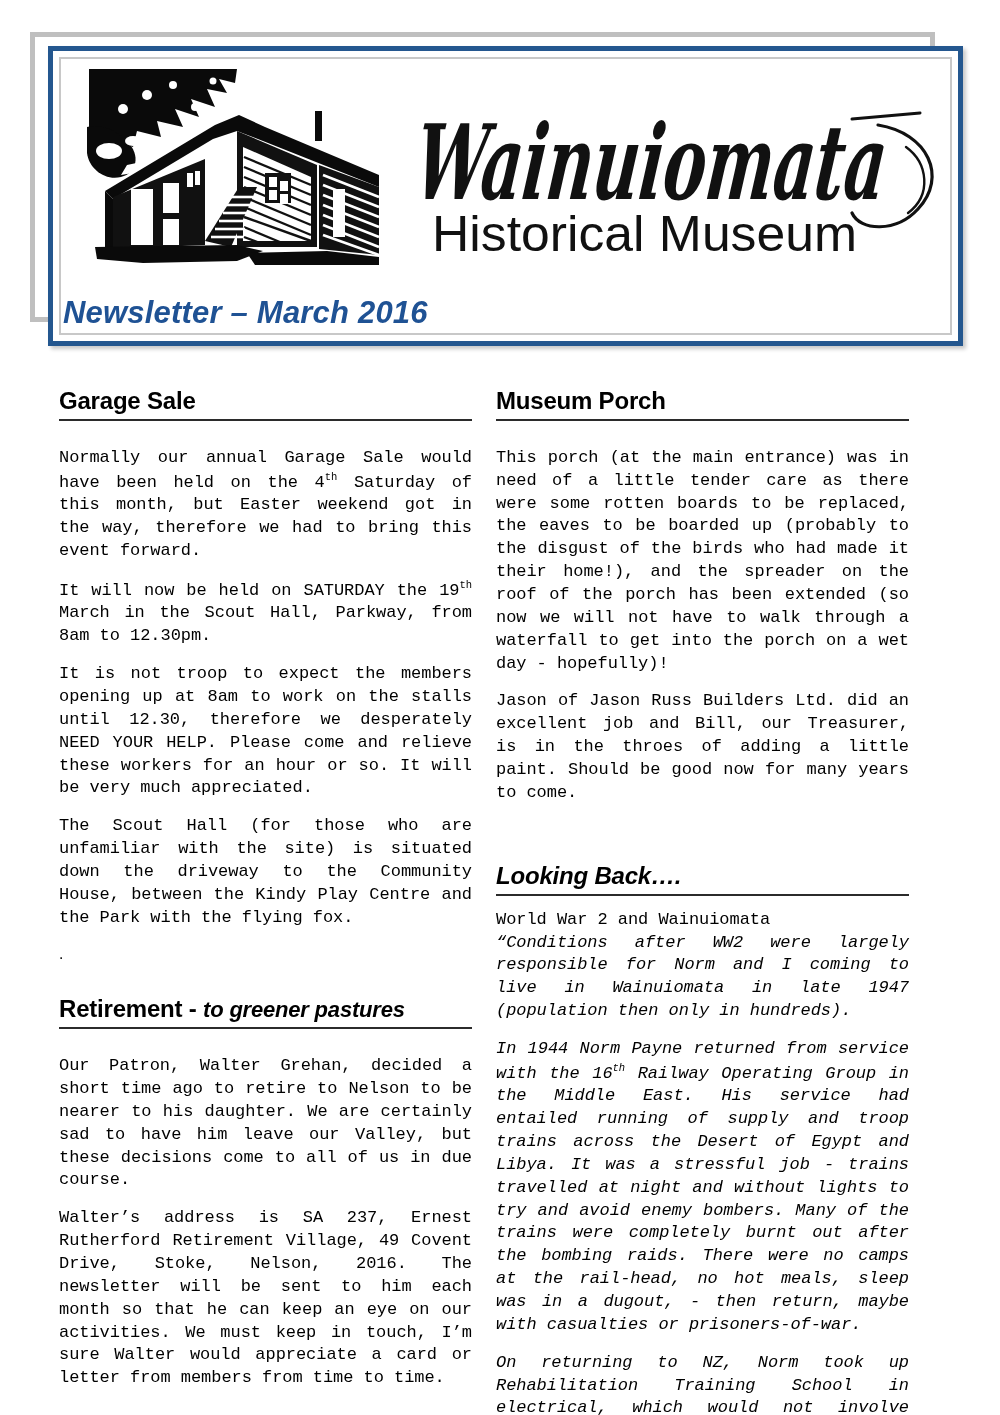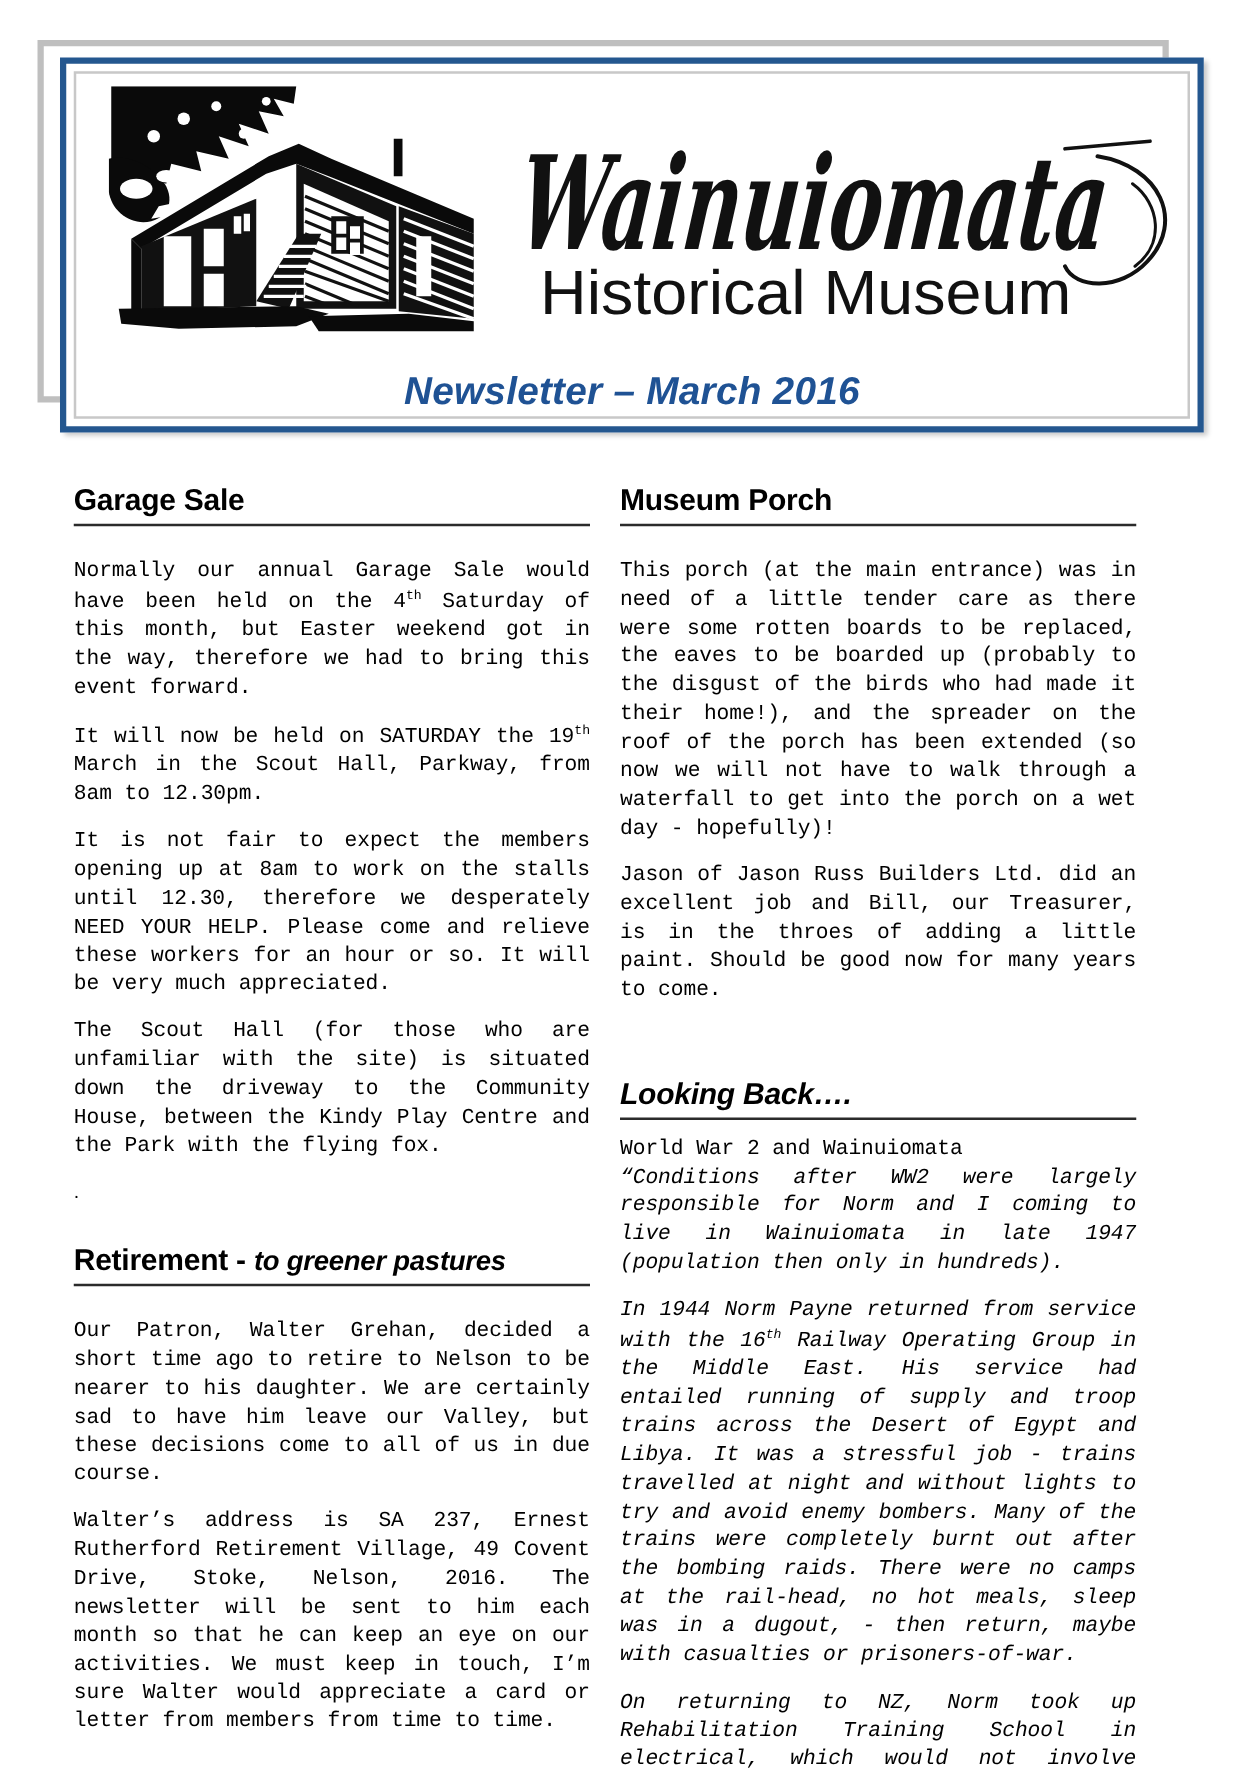--- a/index.html
+++ b/index.html
@@ -84,21 +84,20 @@
     left: 345px;
     top: 30px;
     width: 545px;
     height: 175px;
   }
   .newsletter-line {
     position: absolute;
     left: 0;
     right: 0;
     top: 234px;
-    text-align: center;
     font-size: 31px;
     font-weight: bold;
     font-style: italic;
     color: #1f5294;
     letter-spacing: 0.2px;
   }
 
   
   .columns {
     position: absolute;
@@ -258,21 +257,21 @@
 <div class="columns">
 
   <div class="col col-left">
 
     <h2 class="section-head">Garage Sale</h2>
 
     <p class="body first"><span>Normally our annual Garage Sale would have been held on the 4</span><sup>th</sup><span> Saturday of this month, but Easter weekend got in the way, therefore we had to bring this event forward.</span></p>
 
     <p class="body"><span>It will now be held on SATURDAY the 19</span><sup>th</sup><span> March in the Scout Hall, Parkway, from 8am to 12.30pm.</span></p>
 
-    <p class="body">It is not fair to expect the members opening up at 8am to work on the stalls until 12.30, therefore we desperately NEED YOUR HELP.   Please come and relieve these workers for an hour or so.   It will be very much appreciated.</p>
+    <p class="body">It is not troop to expect the members opening up at 8am to work on the stalls until 12.30, therefore we desperately NEED YOUR HELP.   Please come and relieve these workers for an hour or so.   It will be very much appreciated.</p>
 
     <p class="body">The Scout Hall (for those who are unfamiliar with the site) is situated down the driveway to the Community House, between the Kindy Play Centre and the Park with the flying fox.</p>
 
     <p class="dot-line">.</p>
 
     <h2 class="section-head gap-before-head"><span>Retirement  - </span><span class="sub-italic">to greener pastures</span></h2>
 
     <p class="body first">Our Patron, Walter Grehan, decided a short time ago to retire to Nelson to be nearer to his daughter.    We are certainly sad to have him leave our Valley, but these decisions come to all of us in due course.</p>
 
 

